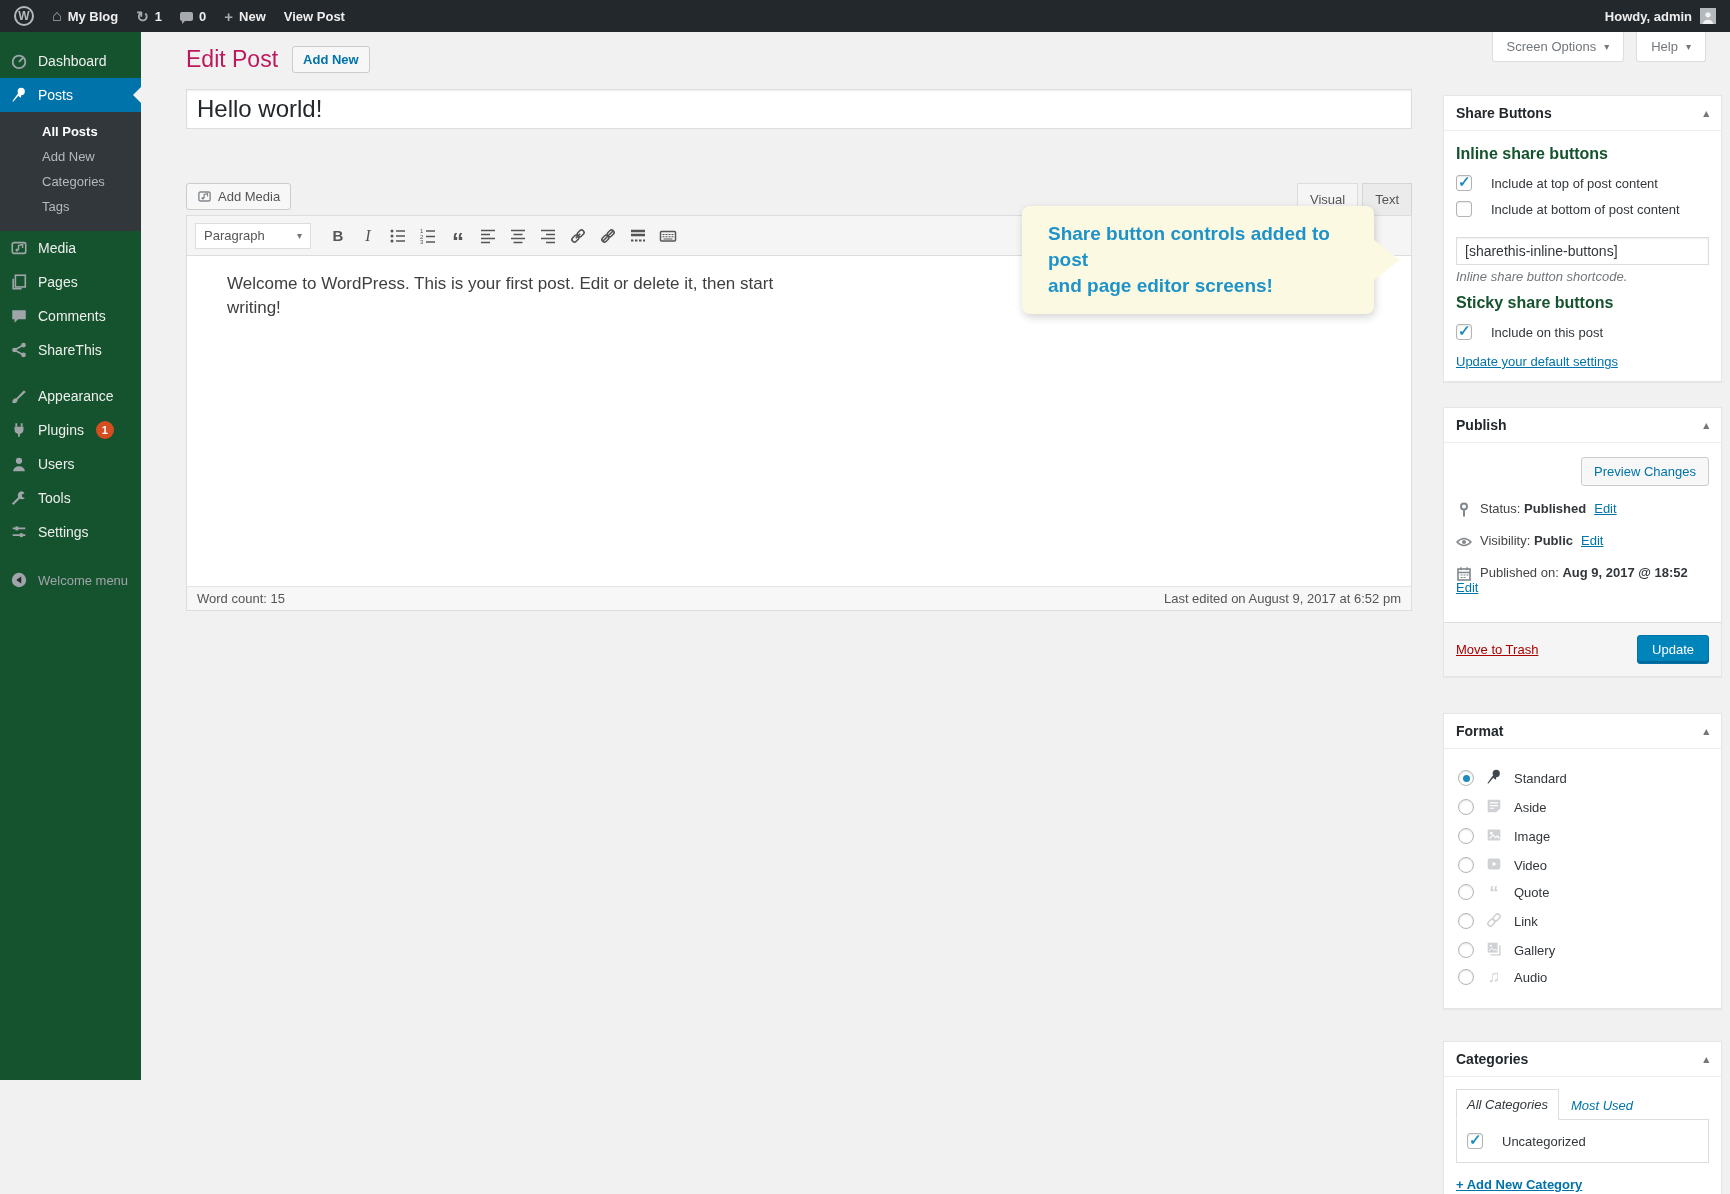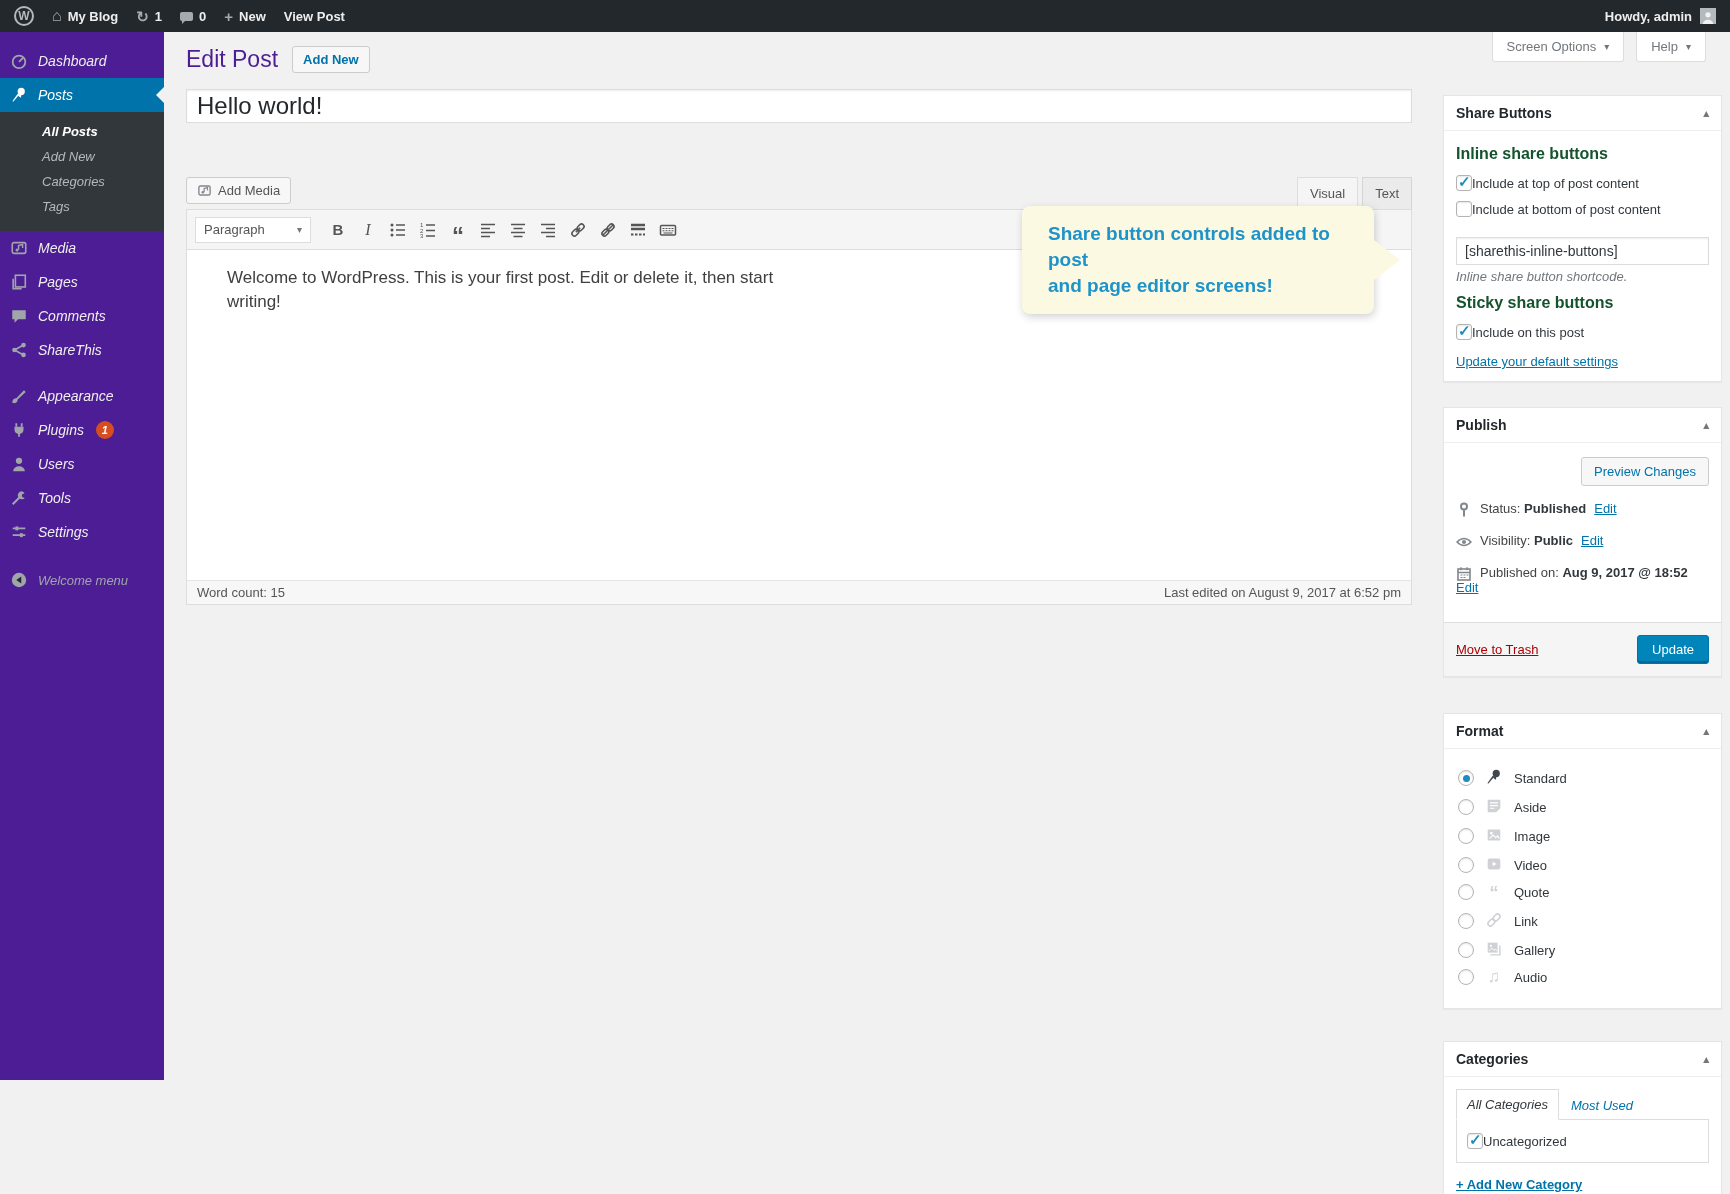--- a/index.html
+++ b/index.html
@@ -28,22 +28,22 @@
   .bubble { width:13px; height:9px; background:#a7aaad; border-radius:2px; position:relative; }
   .bubble::after { content:""; position:absolute; left:2px; bottom:-3px;
     border:3px solid transparent; border-top-color:#a7aaad; border-left-color:#a7aaad; }
   .plus-glyph { font-size:15px; font-weight:bold; line-height:1; }
   .ab-right { margin-left:auto; display:flex; align-items:center; gap:8px; }
   .avatar { width:16px; height:16px; background:#b4b9be; display:flex;
     align-items:end; justify-content:center; overflow:hidden; }
 
   
   .sidemenu {
-    position:absolute; top:32px; left:0; width:164px; height:1048px;
-    background:#4c1d95; color:#eee; padding-top:12px; z-index:50;font-style:italic;
+    position:absolute; top:32px; left:0; width:141px; height:1048px;
+    background:#14532d; color:#eee; padding-top:12px; z-index:50;
   }
   .menu-item { height:34px; display:flex; align-items:center; gap:10px;
     padding:0 10px; font-size:14px; color:#eee; cursor:pointer; position:relative; }
   .menu-item .mi { color:#a0a5aa; width:18px; }
   .menu-item.active { background:#0073aa; color:#fff; }
   .menu-item.active .mi { color:#fff; }
   .menu-arrow { position:absolute; right:0; top:50%; margin-top:-8px;
     border:8px solid transparent; border-right-color:#f1f1f1; }
   .submenu { background:#32373c; padding:7px 0 12px; }
   .submenu-item { padding:5px 0 5px 42px; font-size:13px; color:#b4b9be; cursor:pointer; }
@@ -51,30 +51,30 @@
   .menu-sep { height:12px; }
   .badge { background:#d54e21; color:#fff; border-radius:50%; width:18px; height:18px;
     display:inline-flex; align-items:center; justify-content:center;
     font-size:11px; font-weight:bold; margin-left:2px; }
   .collapse-item { margin-top:16px; height:30px; display:flex; align-items:center;
     gap:10px; padding:0 10px; color:#a0a5aa; font-size:13px; cursor:pointer; }
 
   
   .main { position:absolute; top:32px; left:160px; width:1570px; }
   .page-header { margin:14px 0 0 26px; display:flex; align-items:center; gap:14px; }
-  .page-title { font-size:23px; font-weight:400; color:#4c1d95; }
+  .page-title { font-size:23px; font-weight:400; color:#be185d; }
   .btn-addnew { background:#f7f7f7; border:1px solid #ccc; border-radius:3px;
     color:#0073aa; font-size:13px; font-weight:bold; padding:5px 10px; cursor:pointer; }
   .screen-tabs { position:absolute; top:0; right:24px; display:flex; gap:12px; }
   .screen-tab { background:#fff; border:1px solid #ddd; border-top:none;
     border-radius:0 0 3px 3px; color:#72777c; font-size:13px; padding:7px 14px;
     display:flex; gap:8px; align-items:center; cursor:pointer; }
   .caret { font-size:10px; color:#72777c; }
 
-  .title-input { margin:16px 0 0 26px; width:1226px; height:34px;
+  .title-input { margin:16px 0 0 26px; width:1226px; height:40px;
     border:1px solid #ddd; box-shadow:inset 0 1px 2px rgba(0,0,0,.07);
     background:#fff; padding:3px 10px; font-size:24px; color:#23282d;
     font-family:"Liberation Sans", sans-serif; }
 
   .editor-area { margin:54px 0 0 26px; width:1226px; }
   .media-row { display:flex; align-items:flex-end; justify-content:space-between; }
   .btn-media { background:#f7f7f7; border:1px solid #ccc; border-radius:3px;
     color:#555; font-size:13px; padding:5px 10px; display:flex; gap:6px;
     align-items:center; margin-bottom:5px; cursor:pointer; }
   .btn-media svg { color:#82878c; }
@@ -114,21 +114,21 @@
   .side-col { position:absolute; top:95px; left:1443px; width:279px; }
   .postbox { background:#fff; border:1px solid #e5e5e5;
     box-shadow:0 1px 1px rgba(0,0,0,.04); }
   .hndle { padding:9px 12px; font-size:14px; font-weight:bold; color:#23282d;
     border-bottom:1px solid #eee; display:flex; justify-content:space-between;
     align-items:center; cursor:pointer; }
   .toggle { color:#72777c; font-size:11px; }
   .inside { padding:4px 12px 12px; }
 
   .sub-heading { font-size:16px; font-weight:bold; color:#14532d; margin:10px 0 12px; }
-  .cb-row { display:flex; align-items:center; gap:0; margin:10px 0; font-size:13px; color:#32373c; }
+  .cb-row { display:flex; align-items:center; gap:19px; margin:10px 0; font-size:13px; color:#32373c; }
   .cb { width:16px; height:16px; background:#fff; border:1px solid #b4b4b4;
     border-radius:3px; position:relative; flex:0 0 auto; cursor:pointer;
     box-shadow:inset 0 1px 2px rgba(0,0,0,.1); }
   .cb.checked::after { content:"\2713"; position:absolute; left:1px; top:-3px;
     color:#1e8cbe; font-weight:bold; font-size:15px; }
   .shortcode-input { width:100%; border:1px solid #ddd; padding:5px 8px;
     font-size:14px; color:#32373c; margin:10px 0 4px;
     box-shadow:inset 0 1px 2px rgba(0,0,0,.07);
     font-family:"Liberation Sans", sans-serif; }
   .caption { font-style:italic; color:#72777c; font-size:13px; margin-bottom:10px; }

